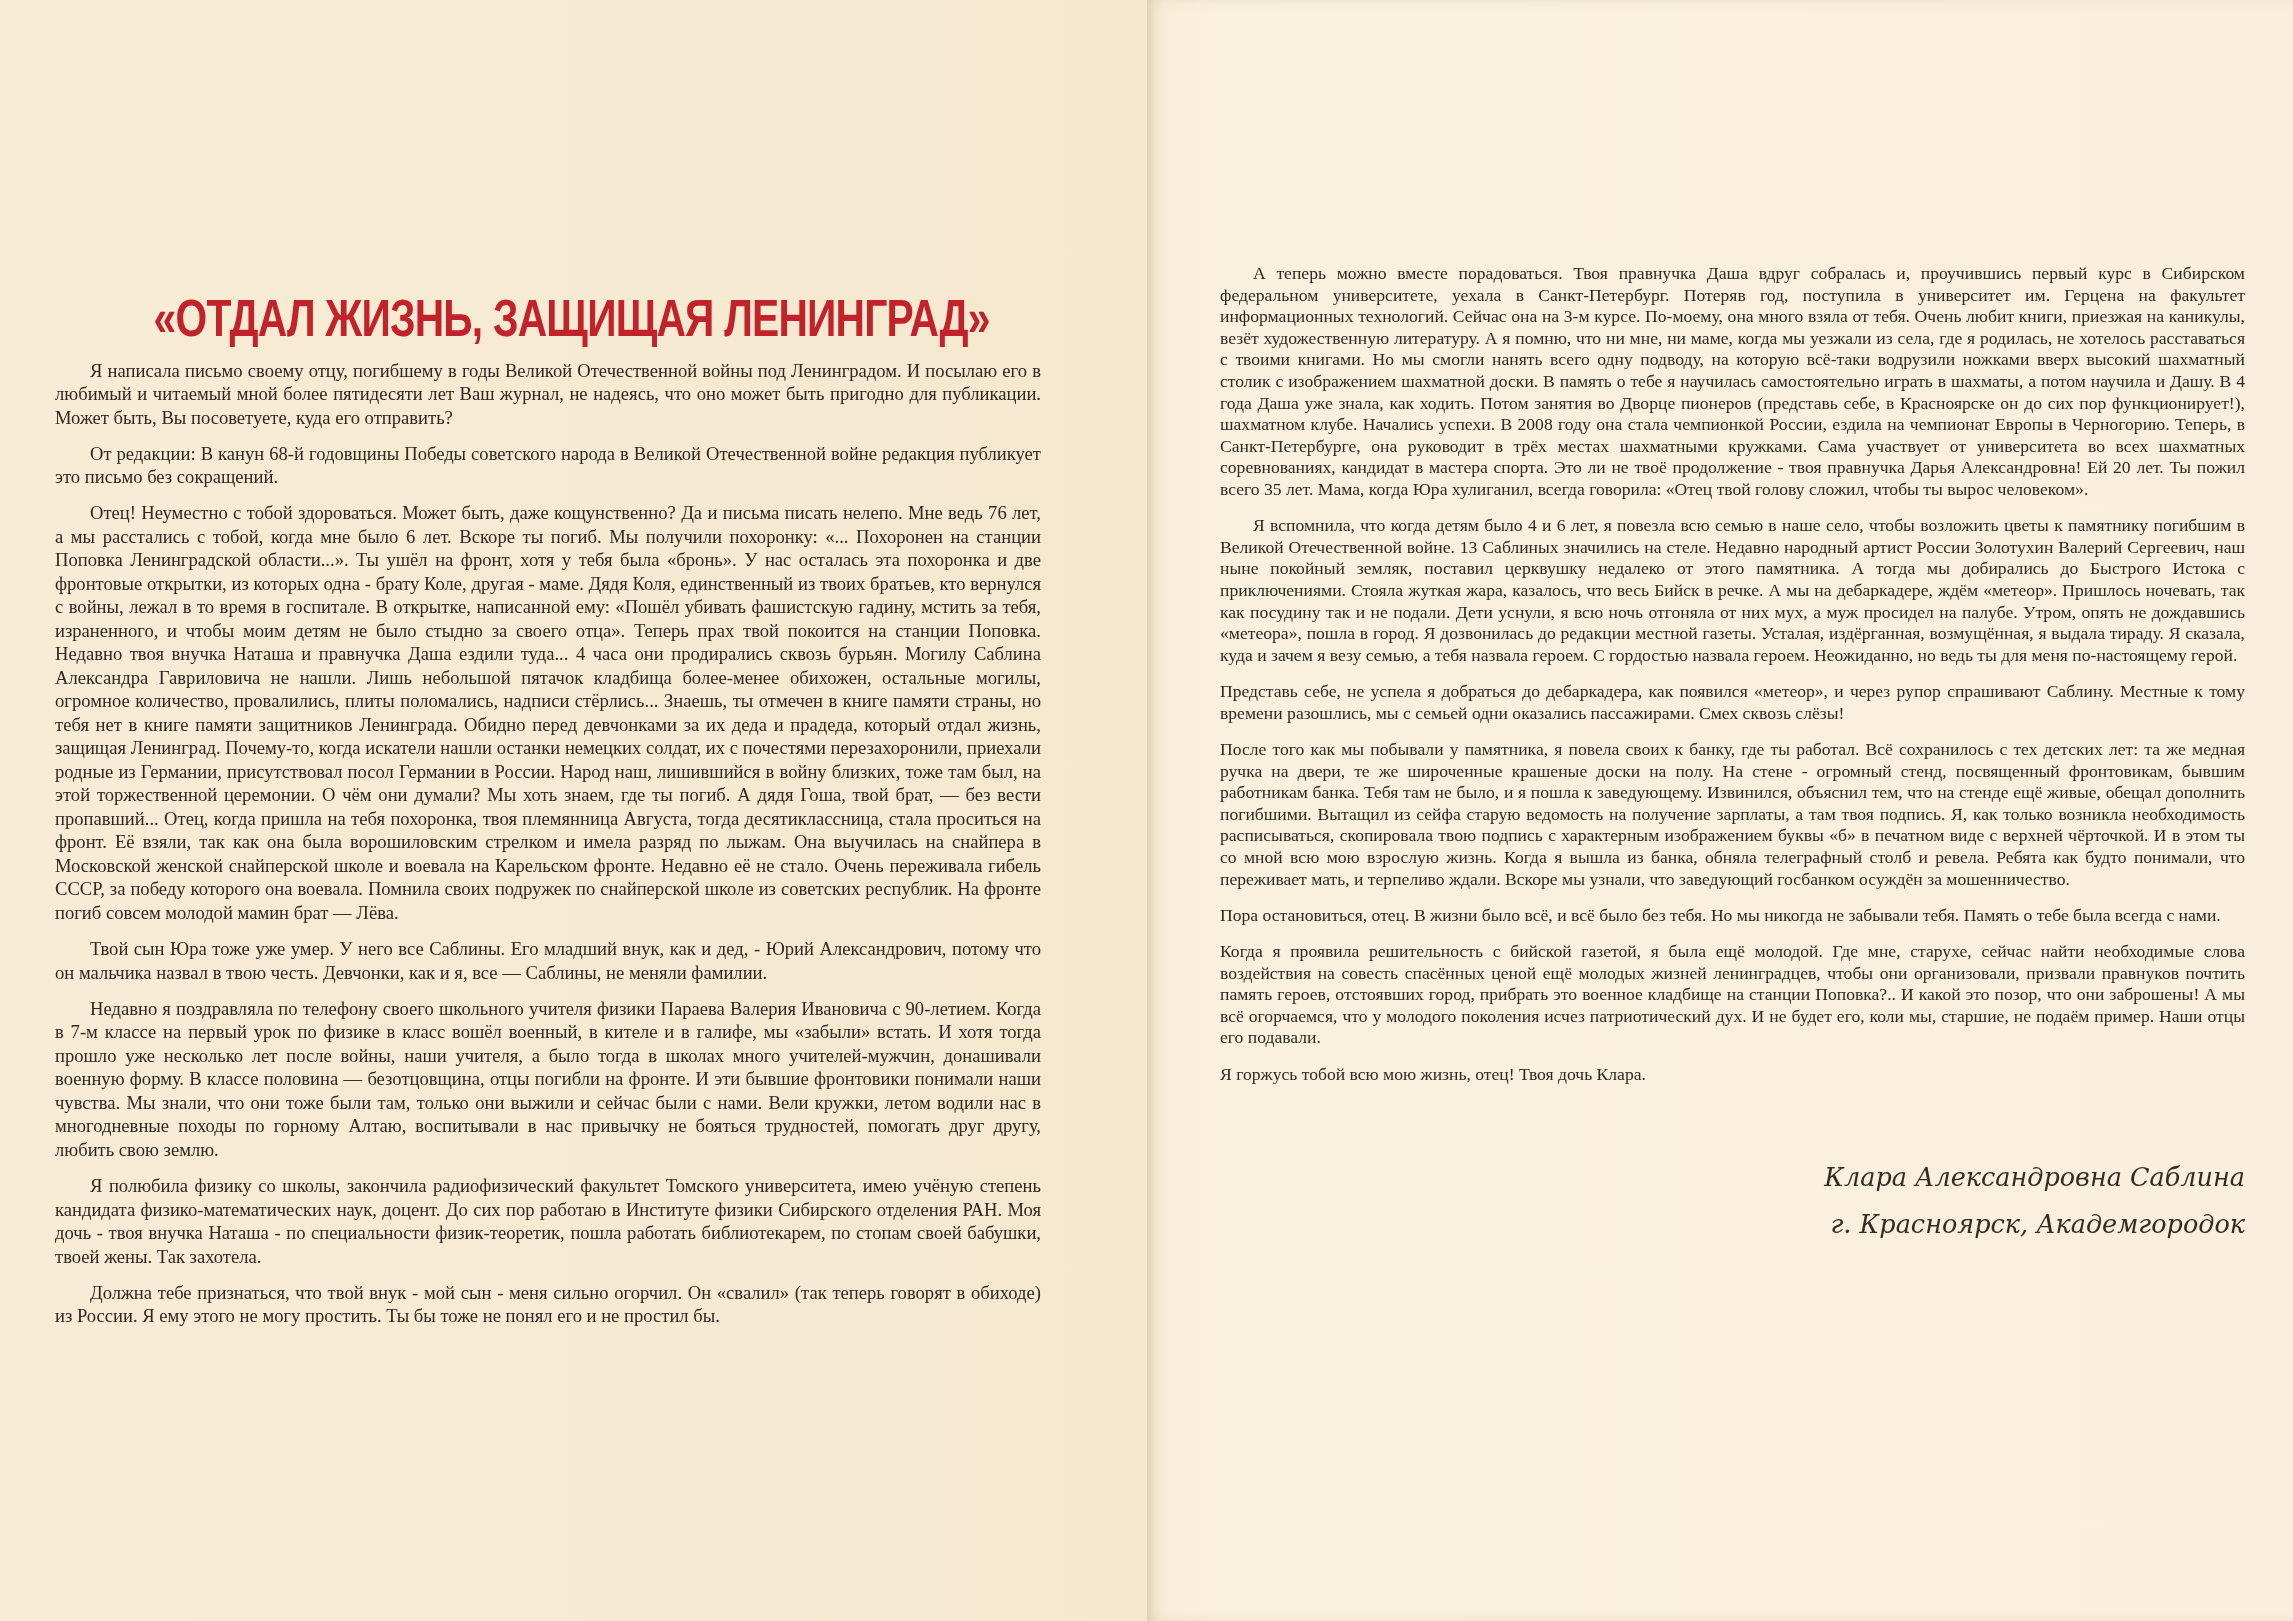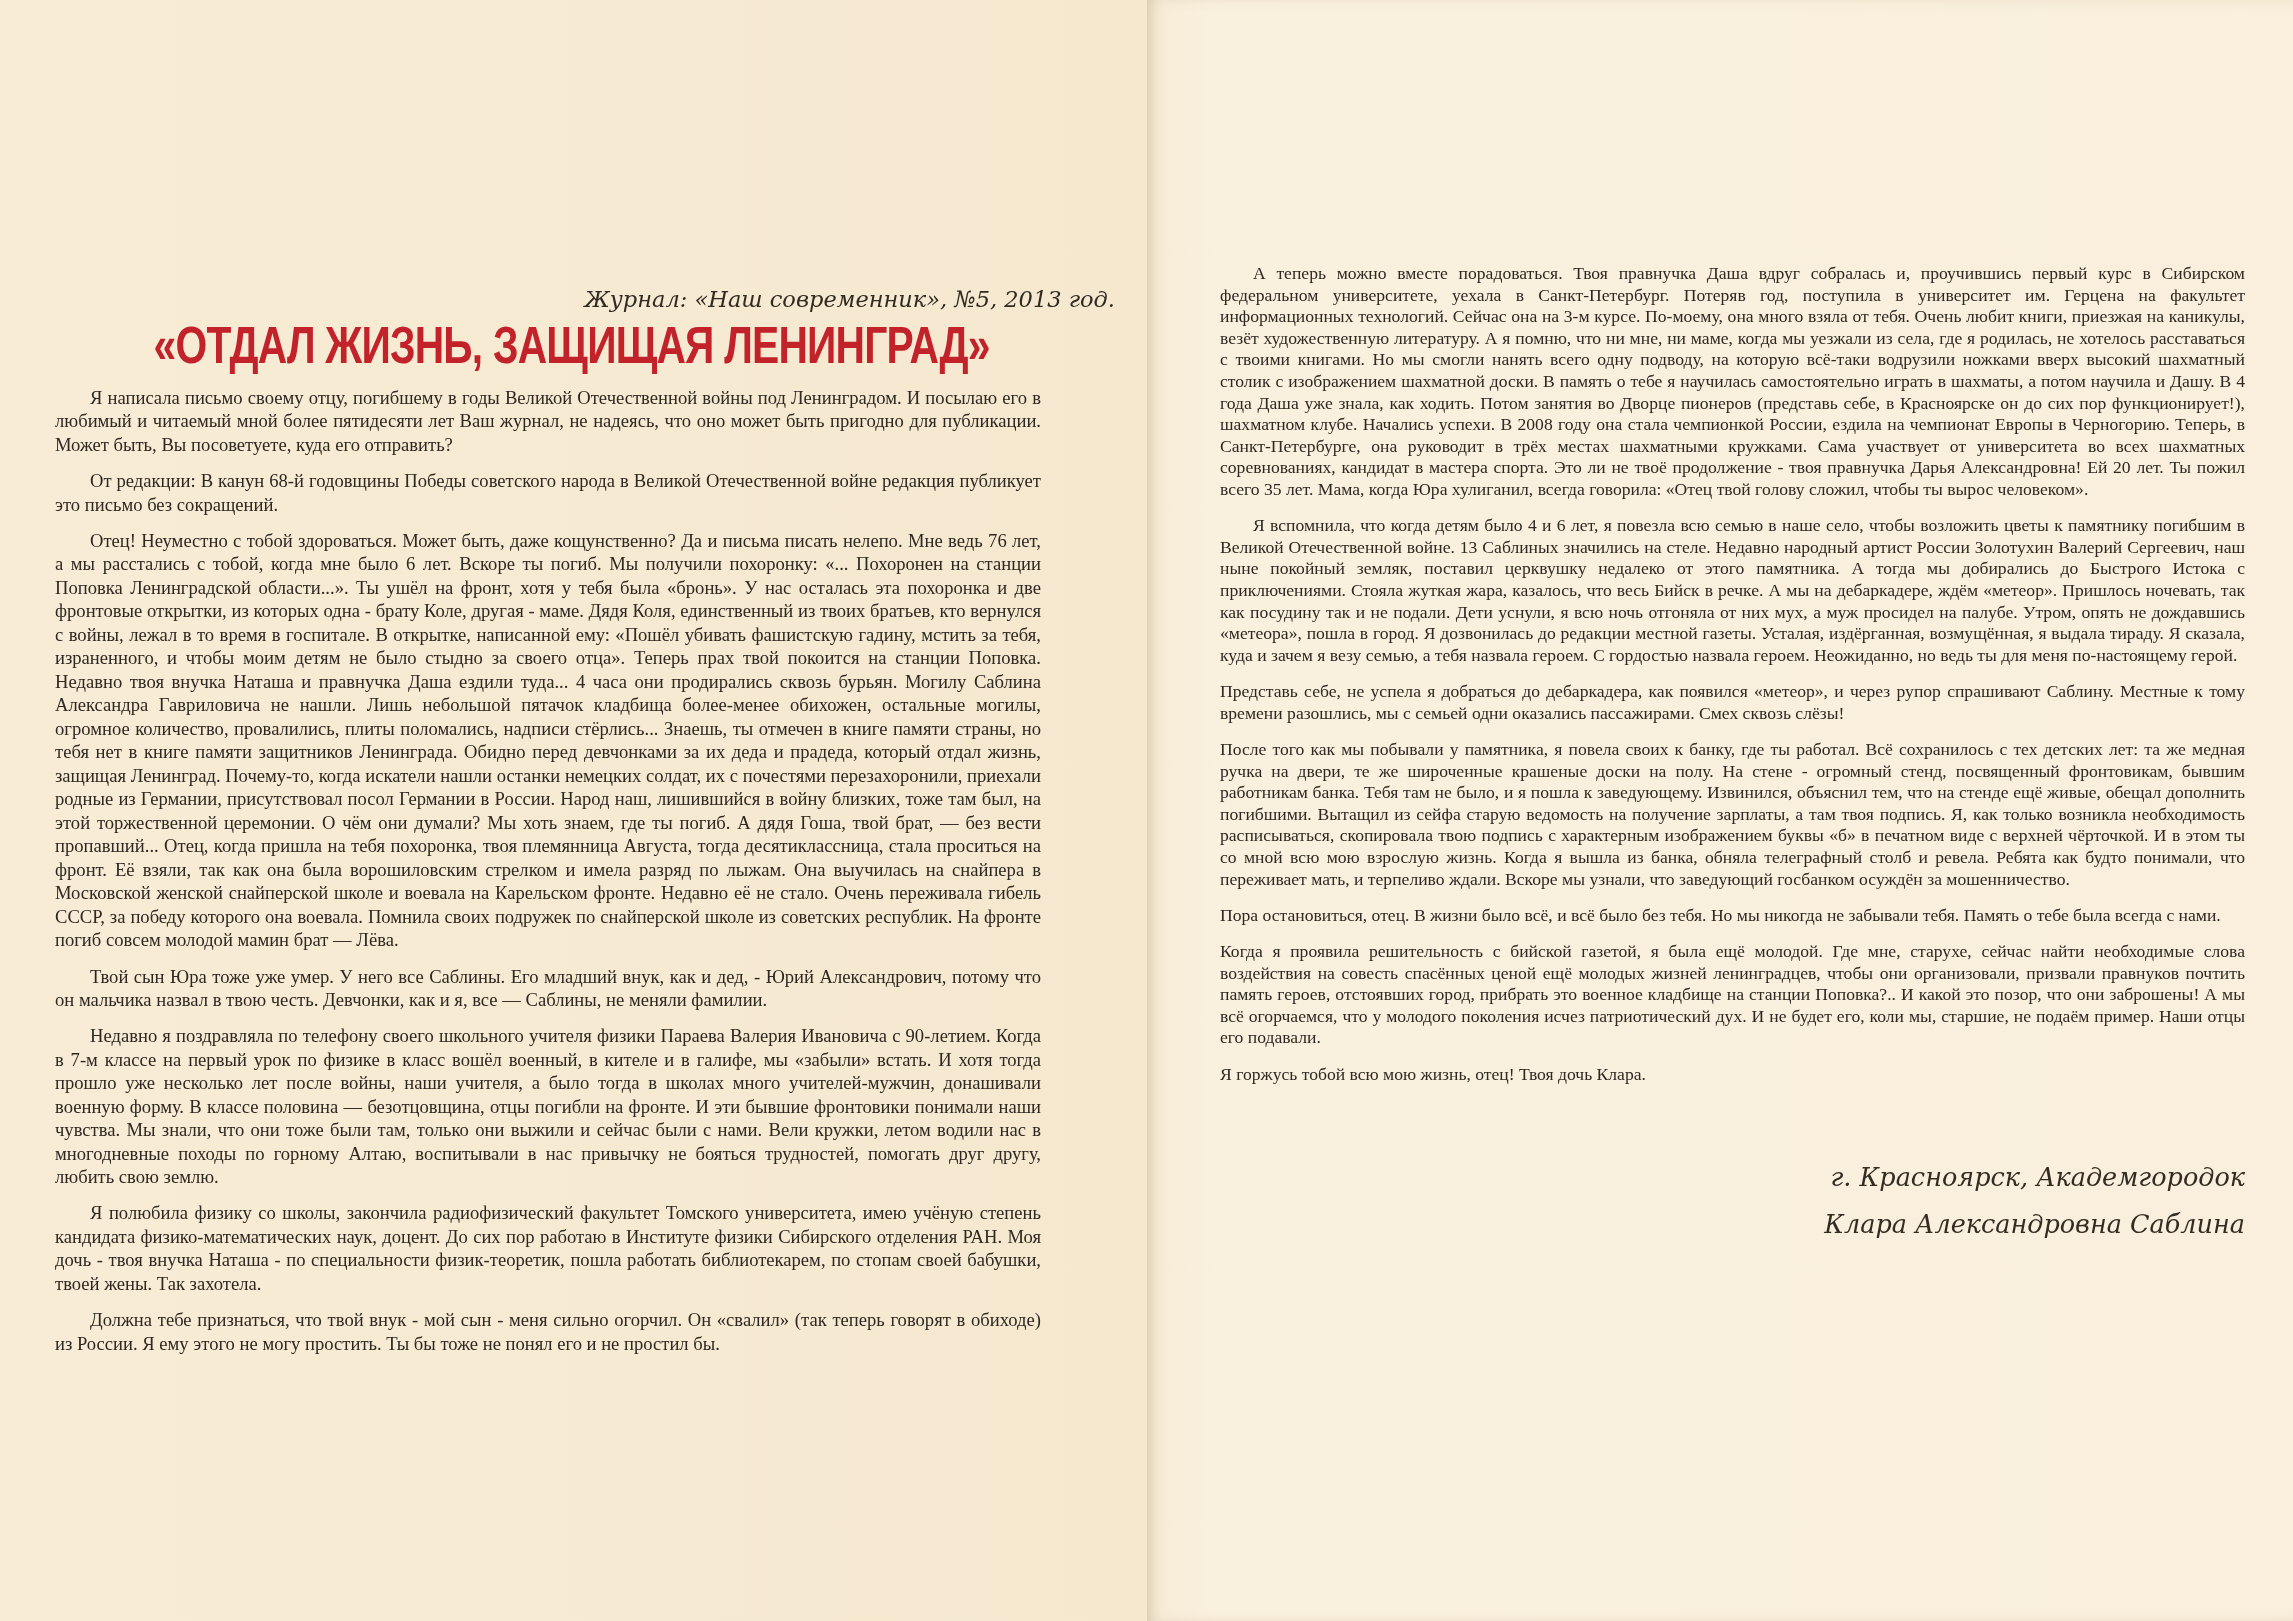--- a/index.html
+++ b/index.html
@@ -89,21 +89,20 @@
     line-height: 47px;
     color: #332c22;
   }
 </style>
 </head>
 <body>
 
 <div class="spread">
 
   <section class="page page-left">
-    <div class="journal-ref">Журнал: «Наш современник», №5, 2013 год.</div>
     <h1 class="article-title">«ОТДАЛ ЖИЗНЬ, ЗАЩИЩАЯ ЛЕНИНГРАД»</h1>
     <div class="body-text">
 
 
         <p class="para">Я написала письмо своему отцу, погибшему в годы Великой Отечественной войны под Ленинградом. И посылаю его в любимый и читаемый мной более пятидесяти лет Ваш журнал, не надеясь, что оно может быть пригодно для публикации. Может быть, Вы посоветуете, куда его отправить?</p>
 
         <p class="para">От редакции: В канун 68-й годовщины Победы советского народа в Великой Отечественной войне редакция публикует это письмо без сокращений.</p>
 
         <p class="para">Отец! Неуместно с тобой здороваться. Может быть, даже кощунственно? Да и письма писать нелепо. Мне ведь 76 лет, а мы расстались с тобой, когда мне было 6 лет. Вскоре ты погиб. Мы получили похоронку: «... Похоронен на станции Поповка Ленинградской области...». Ты ушёл на фронт, хотя у тебя была «бронь». У нас осталась эта похоронка и две фронтовые открытки, из которых одна - брату Коле, другая - маме. Дядя Коля, единственный из твоих братьев, кто вернулся с войны, лежал в то время в госпитале. В открытке, написанной ему: «Пошёл убивать фашистскую гадину, мстить за тебя, израненного, и чтобы моим детям не было стыдно за своего отца». Теперь прах твой покоится на станции Поповка. Недавно твоя внучка Наташа и правнучка Даша ездили туда... 4 часа они продирались сквозь бурьян. Могилу Саблина Александра Гавриловича не нашли. Лишь небольшой пятачок кладбища более-менее обихожен, остальные могилы, огромное количество, провалились, плиты поломались, надписи стёрлись... Знаешь, ты отмечен в книге памяти страны, но тебя нет в книге памяти защитников Ленинграда. Обидно перед девчонками за их деда и прадеда, который отдал жизнь, защищая Ленинград. Почему-то, когда искатели нашли останки немецких солдат, их с почестями перезахоронили, приехали родные из Германии, присутствовал посол Германии в России. Народ наш, лишившийся в войну близких, тоже там был, на этой торжественной церемонии. О чём они думали? Мы хоть знаем, где ты погиб. А дядя Гоша, твой брат, — без вести пропавший... Отец, когда пришла на тебя похоронка, твоя племянница Августа, тогда десятиклассница, стала проситься на фронт. Её взяли, так как она была ворошиловским стрелком и имела разряд по лыжам. Она выучилась на снайпера в Московской женской снайперской школе и воевала на Карельском фронте. Недавно её не стало. Очень переживала гибель СССР, за победу которого она воевала. Помнила своих подружек по снайперской школе из советских республик. На фронте погиб совсем молодой мамин брат — Лёва.</p>
 
@@ -131,20 +130,20 @@
         <p class="para flush">После того как мы побывали у памятника, я повела своих к банку, где ты работал. Всё сохранилось с тех детских лет: та же медная ручка на двери, те же широченные крашеные доски на полу. На стене - огромный стенд, посвященный фронтовикам, бывшим работникам банка. Тебя там не было, и я пошла к заведующему. Извинился, объяснил тем, что на стенде ещё живые, обещал дополнить погибшими. Вытащил из сейфа старую ведомость на получение зарплаты, а там твоя подпись. Я, как только возникла необходимость расписываться, скопировала твою подпись с характерным изображением буквы «б» в печатном виде с верхней чёрточкой. И в этом ты со мной всю мою взрослую жизнь. Когда я вышла из банка, обняла телеграфный столб и ревела. Ребята как будто понимали, что переживает мать, и терпеливо ждали. Вскоре мы узнали, что заведующий госбанком осуждён за мошенничество.</p>
 
         <p class="para flush">Пора остановиться, отец. В жизни было всё, и всё было без тебя. Но мы никогда не забывали тебя. Память о тебе была всегда с нами.</p>
 
         <p class="para flush">Когда я проявила решительность с бийской газетой, я была ещё молодой. Где мне, старухе, сейчас найти необходимые слова воздействия на совесть спасённых ценой ещё молодых жизней ленинградцев, чтобы они организовали, призвали правнуков почтить память героев, отстоявших город, прибрать это военное кладбище на станции Поповка?.. И какой это позор, что они заброшены! А мы всё огорчаемся, что у молодого поколения исчез патриотический дух. И не будет его, коли мы, старшие, не подаём пример. Наши отцы его подавали.</p>
 
         <p class="para flush">Я горжусь тобой всю мою жизнь, отец! Твоя дочь Клара.</p>
       </div>
     <div class="signature">
 
+        <div class="sig-line">Клара Александровна Саблина</div>
+
         <div class="sig-line">г. Красноярск, Академгородок</div>
-
-        <div class="sig-line">Клара Александровна Саблина</div>
       </div>
   </section>
 
 </div>
 
 
 </body></html>

